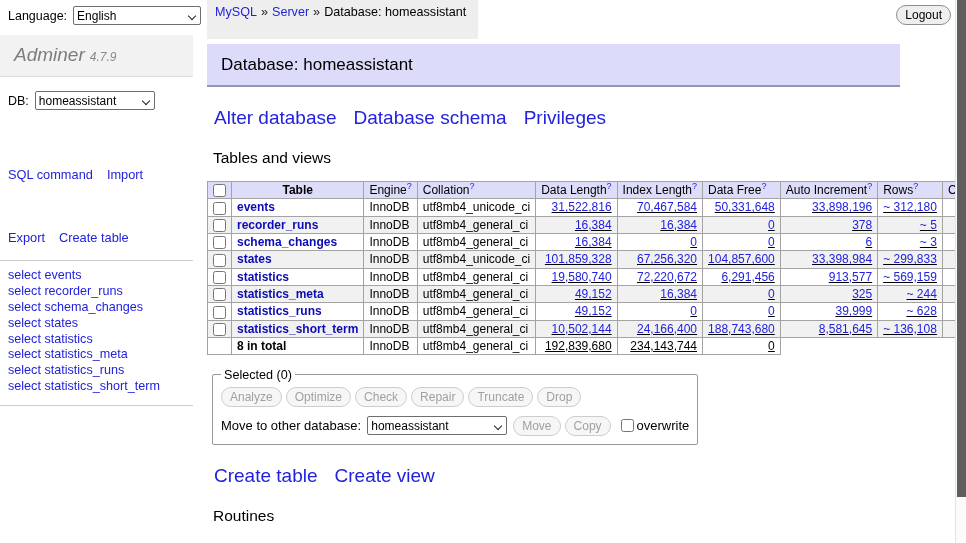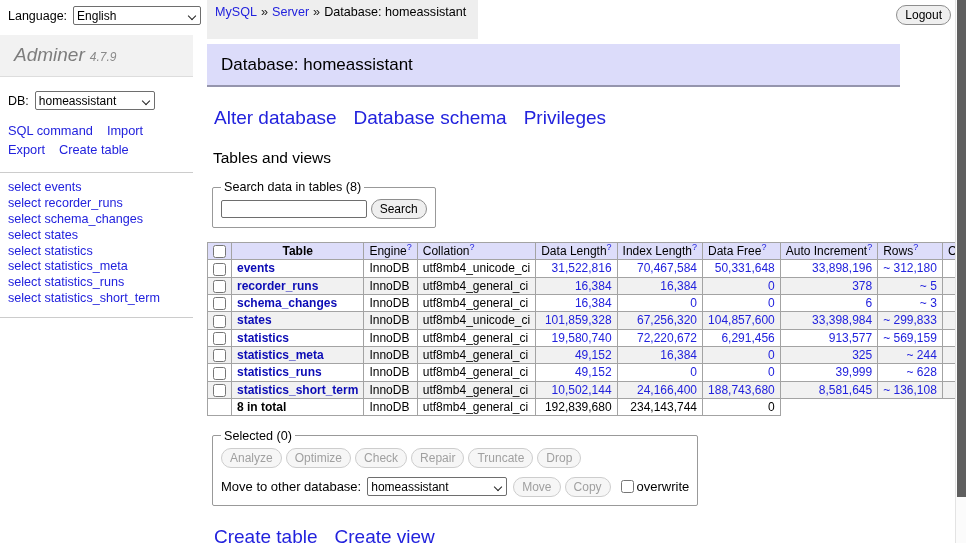--- a/index.html
+++ b/index.html
@@ -11,21 +11,21 @@
   body{font-family:"Liberation Sans",sans-serif;font-size:13px;color:#000;background:#fff;width:966px;height:543px;overflow:hidden;position:relative;}
   a{color:var(--link);text-decoration:none;cursor:pointer;}
 
   
   #menu{position:absolute;top:0;left:0;width:193px;}
   .lang-row{padding:6px 0 2px 8px;font-size:12.5px;display:flex;align-items:center;gap:6px;}
   h1.brand{margin:8px 0 0;background:#f2f2f2;border-bottom:1px solid #ddd;padding:9px 14px 10px;font-size:19px;font-weight:normal;font-style:italic;color:#7d7d7d;}
   h1.brand .version{font-size:12px;color:#8a8a8a;margin-left:5px;font-style:italic;}
   .db-row{padding:14px 0 0 8px;font-size:12.5px;display:flex;align-items:center;gap:6px;}
   .menu-links{padding:12px 8px 4px;font-size:12.8px;line-height:1.45;width:185px;}
-  .menu-links a{margin-right:14px;white-space:nowrap;display:inline-block;}
+  .menu-links a{margin-right:14px;white-space:nowrap;display:inline-block;margin-top:44px;}
   .table-list{margin-top:9px;border-top:1px solid #ccc;border-bottom:1px solid #ccc;padding:7px 8px 10px;font-size:12.6px;line-height:1.26;width:193px;}
   .table-list a{display:block;white-space:nowrap;}
 
   
   .select-wrap{position:relative;display:inline-block;}
   .select-wrap select{appearance:none;-webkit-appearance:none;font-family:inherit;font-size:12px;background:#fff;border:1px solid #6e6e6e;border-radius:2px;padding:1px 18px 1px 3px;height:19px;}
   .select-wrap .chev{position:absolute;right:6px;top:7px;width:6px;height:6px;border-right:1.6px solid #222;border-bottom:1.6px solid #222;transform:rotate(45deg);pointer-events:none;}
   .w110 select{width:128px;} .w120 select{width:120px;} .w140 select{width:140px;}
 
   
@@ -43,21 +43,21 @@
   fieldset{border:1px solid #999;border-radius:2px;margin:13px 0 0 5px;padding:5px 8px 8px;display:inline-block;}
   legend{font-size:12.6px;padding:0 3px;}
   .search-input{width:146px;height:18px;border:1px solid #6e6e6e;border-radius:2px;font-family:inherit;font-size:12px;padding:1px 3px;}
 
   
   table.db{border-collapse:collapse;margin:14px 0 0 0;font-size:12px;}
   table.db th,table.db td{border:1px solid #a3a3a3;padding:1px 5px;height:16px;white-space:nowrap;}
   table.db thead th,table.db thead td{background:var(--thead-bg);font-weight:normal;text-align:left;}
   table.db thead th.c-table{font-weight:bold;text-align:center;}
   table.db tbody tr:nth-child(even) td{background:var(--alt);}
-  td.num{text-align:right;}
+  td.num{text-align:right;text-decoration:underline;}
   td.num a{color:var(--link);}
   td.name a{font-weight:bold;color:var(--navy);}
   sup.help{font-size:9px;line-height:0;}
   sup.help a{color:var(--link);}
   tfoot td{background:#fff;}
   tfoot .total{font-weight:bold;}
   .cbx{width:13px;height:13px;margin:0;vertical-align:middle;}
 
   
   .sel-buttons{display:flex;gap:4px;}
@@ -117,25 +117,20 @@
   <div>
     <div id="breadcrumb"><a href="#">MySQL</a><span class="sep">»</span><a href="#">Server</a><span class="sep">»</span><span>Database: homeassistant</span></div>
   </div>
 
   <h2 class="page-title">Database: homeassistant</h2>
 
   <p class="links-row" id="actions-links"><a href="#">Alter database</a><a href="#">Database schema</a><a href="#">Privileges</a></p>
 
   <h3>Tables and views</h3>
 
-  <fieldset>
-    <legend>Search data in tables (8)</legend>
-    <input type="text" class="search-input" value="" style="">
-    <button class="btn">Search</button>
-  </fieldset>
 
   <table class="db">
     <thead>
         <tr id="thead-row">
           <td><input type="checkbox" class="cbx" style=""></td>
           <th class="c-table"><span>Table</span></th>
           <th class=""><span>Engine</span><sup class="help"><a href="#">?</a></sup></th>
           <th class=""><span>Collation</span><sup class="help"><a href="#">?</a></sup></th>
           <th class=""><span>Data Length</span><sup class="help"><a href="#">?</a></sup></th>
           <th class=""><span>Index Length</span><sup class="help"><a href="#">?</a></sup></th>

